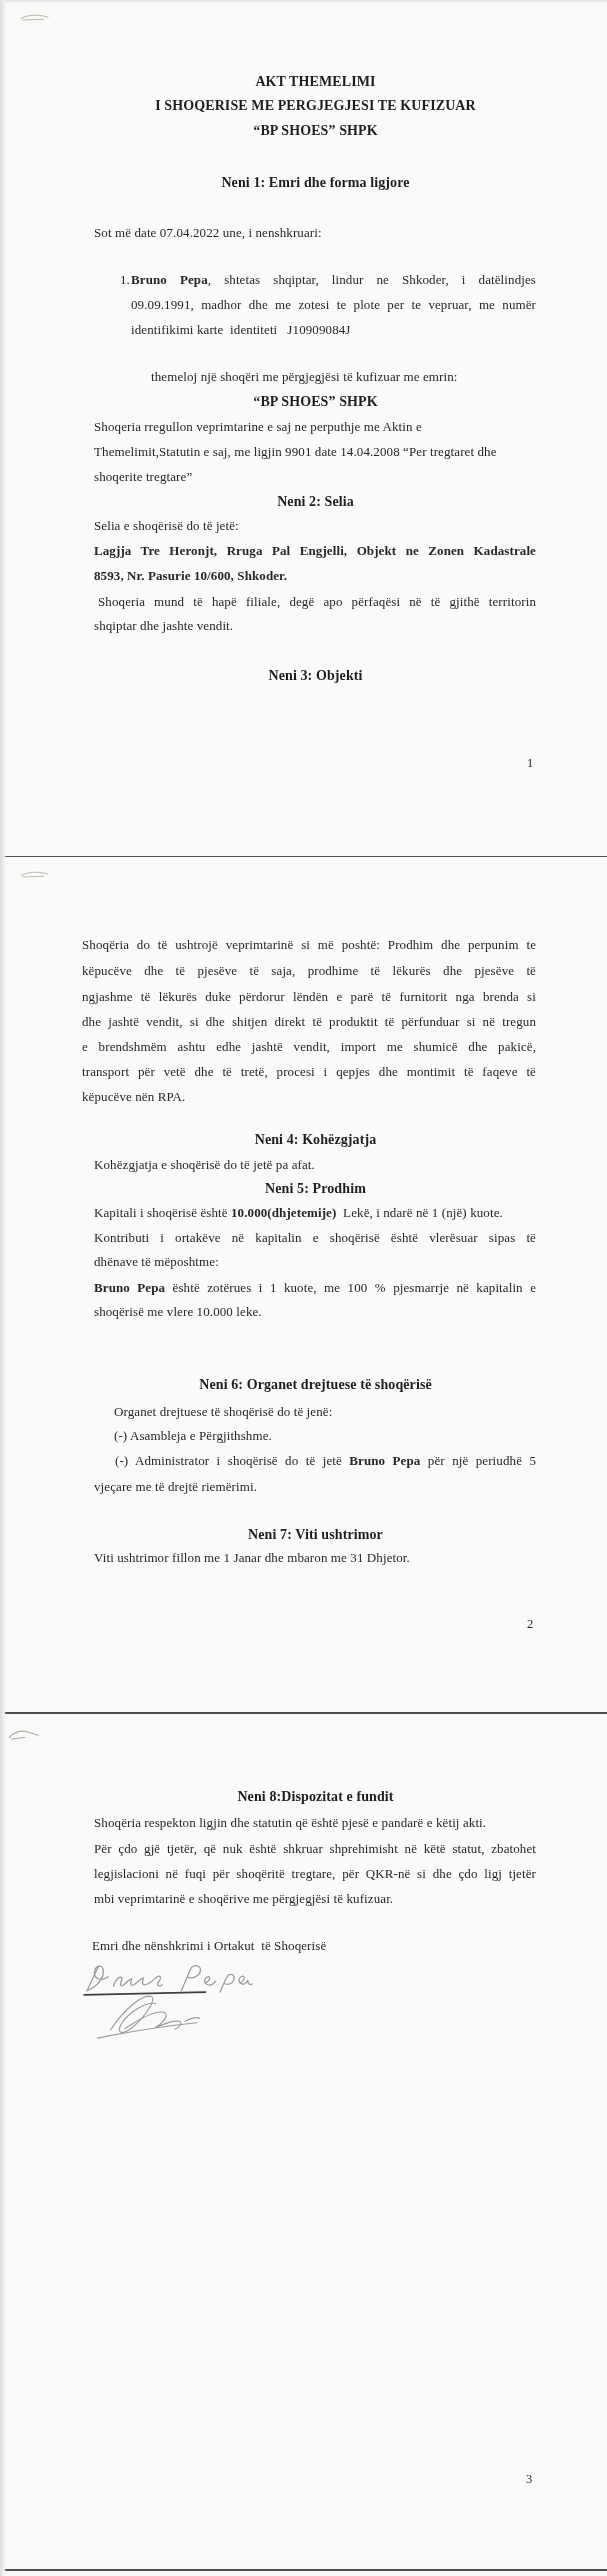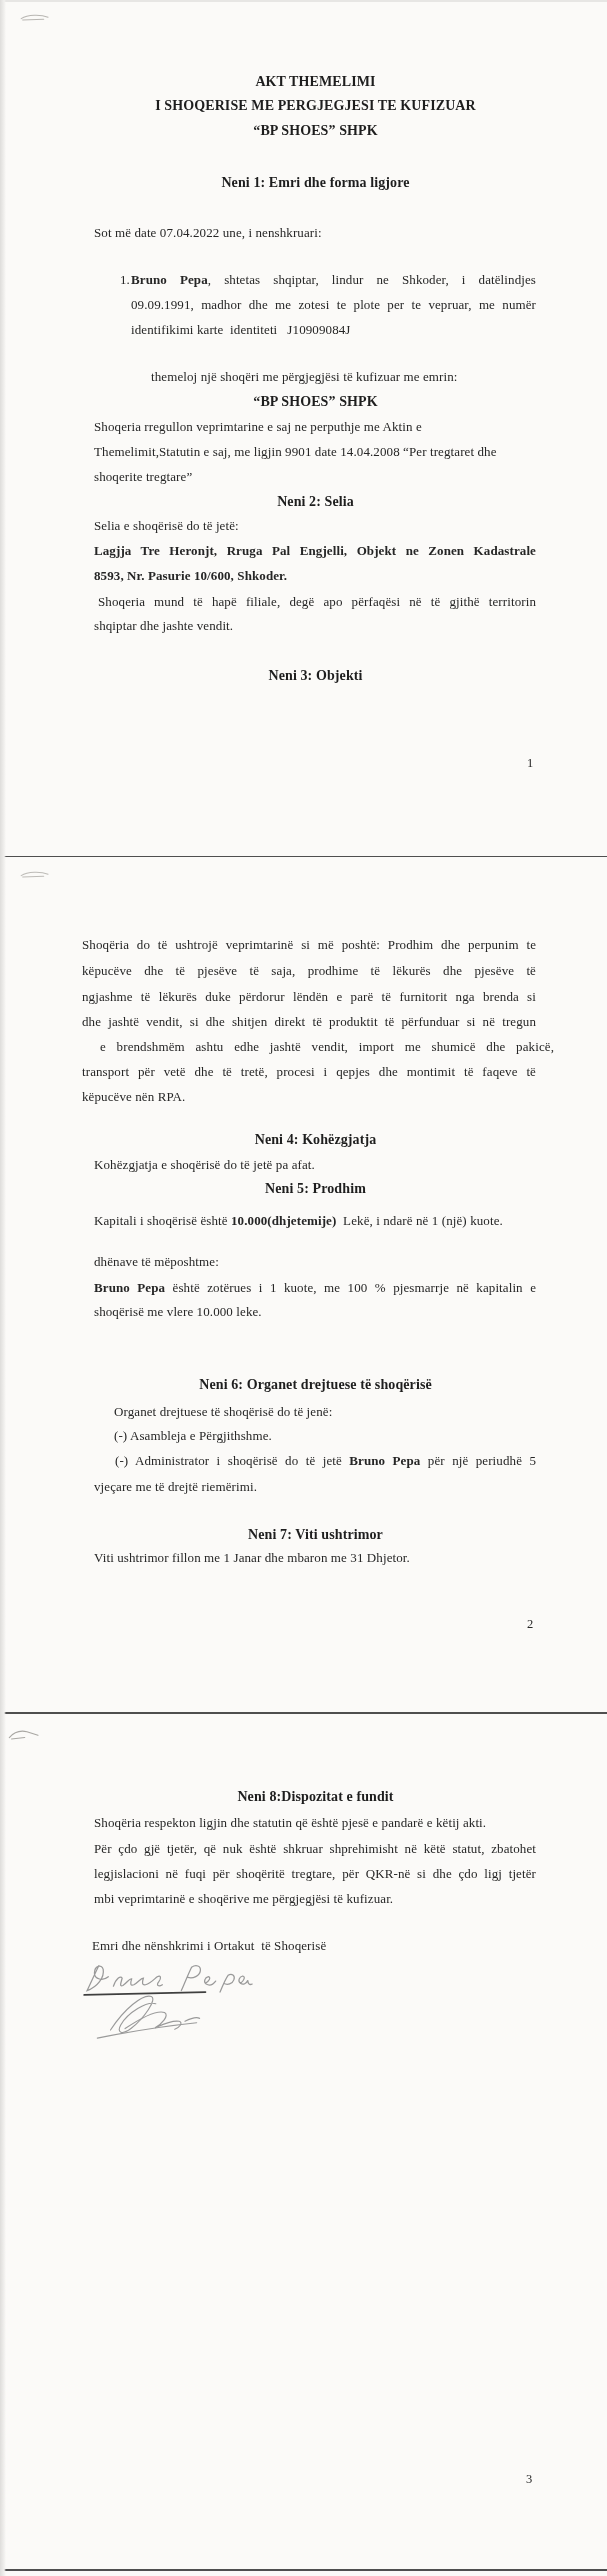--- a/index.html
+++ b/index.html
@@ -78,29 +78,30 @@
   <div class="ln" style="top:613px;left:94px;">shqiptar dhe jashte vendit.</div>
 
   <div class="ln ctr hd" style="top:663px;">Neni 3: Objekti</div>
 
   <div class="ln pgnum" style="top:751px;left:527px;">1</div>
 
   <div class="ln j" style="top:932px;left:82px;width:454px;">Shoqëria do të ushtrojë veprimtarinë si më poshtë: Prodhim dhe perpunim te</div>
   <div class="ln j" style="top:958px;left:82px;width:454px;">këpucëve dhe të pjesëve të saja, prodhime të lëkurës dhe pjesëve të</div>
   <div class="ln j" style="top:984px;left:82px;width:454px;">ngjashme të lëkurës duke përdorur lëndën e parë të furnitorit nga brenda si</div>
   <div class="ln j" style="top:1009px;left:82px;width:454px;">dhe jashtë vendit, si dhe shitjen direkt të produktit të përfunduar si në tregun</div>
-  <div class="ln j" style="top:1034px;left:100px;width:454px;">e brendshmëm ashtu edhe jashtë vendit, import me shumicë dhe pakicë,</div>
+  <div class="ln j" style="top:1034px;left:82px;width:454px;">e brendshmëm ashtu edhe jashtë vendit, import me shumicë dhe pakicë,</div>
   <div class="ln j" style="top:1059px;left:82px;width:454px;">transport për vetë dhe të tretë, procesi i qepjes dhe montimit të faqeve të</div>
   <div class="ln" style="top:1084px;left:82px;">këpucëve nën RPA.</div>
 
   <div class="ln ctr hd" style="top:1127px;">Neni 4: Kohëzgjatja</div>
   <div class="ln" style="top:1152px;left:94px;">Kohëzgjatja e shoqërisë do të jetë pa afat.</div>
 
   <div class="ln ctr hd" style="top:1176px;">Neni 5: Prodhim</div>
-  <div class="ln" style="top:1200px;left:94px;margin-top:8px;"><span>Kapitali i shoqërisë është </span><span class="b">10.000(dhjetemije)</span><span>  Lekë, i ndarë në 1 (një) kuote.</span></div>
+  <div class="ln" style="top:1200px;left:94px;"><span>Kapitali i shoqërisë është </span><span class="b">10.000(dhjetemije)</span><span>  Lekë, i ndarë në 1 (një) kuote.</span></div>
+  <div class="ln j" style="top:1225px;left:94px;width:442px;">Kontributi i ortakëve në kapitalin e shoqërisë është vlerësuar sipas të</div>
   <div class="ln" style="top:1249px;left:94px;">dhënave të mëposhtme:</div>
   <div class="ln j" style="top:1275px;left:94px;width:442px;"><span class="b">Bruno Pepa</span><span> është zotërues i 1 kuote,  me 100 % pjesmarrje në kapitalin e</span></div>
   <div class="ln" style="top:1299px;left:94px;">shoqërisë me vlere 10.000 leke.</div>
 
   <div class="ln ctr hd" style="top:1372px;">Neni 6: Organet drejtuese të shoqërisë</div>
   <div class="ln" style="top:1399px;left:114px;">Organet drejtuese të shoqërisë do të jenë:</div>
   <div class="ln" style="top:1423px;left:114px;">(-) Asambleja e Përgjithshme.</div>
   <div class="ln j" style="top:1448px;left:115px;width:421px;"><span>(-) Administrator i shoqërisë do të jetë </span><span class="b">Bruno Pepa</span><span> për një periudhë 5</span></div>
   <div class="ln" style="top:1474px;left:94px;">vjeçare me të drejtë riemërimi.</div>
 

